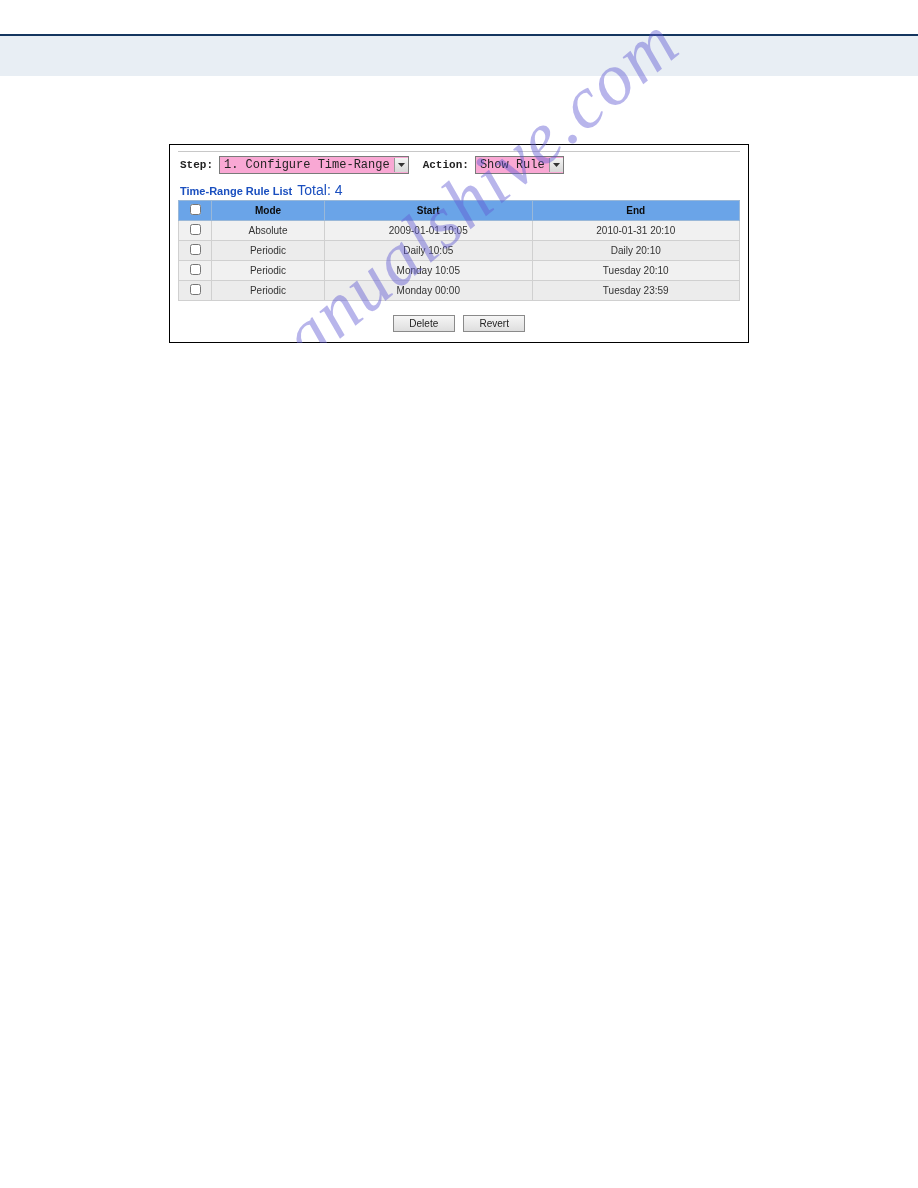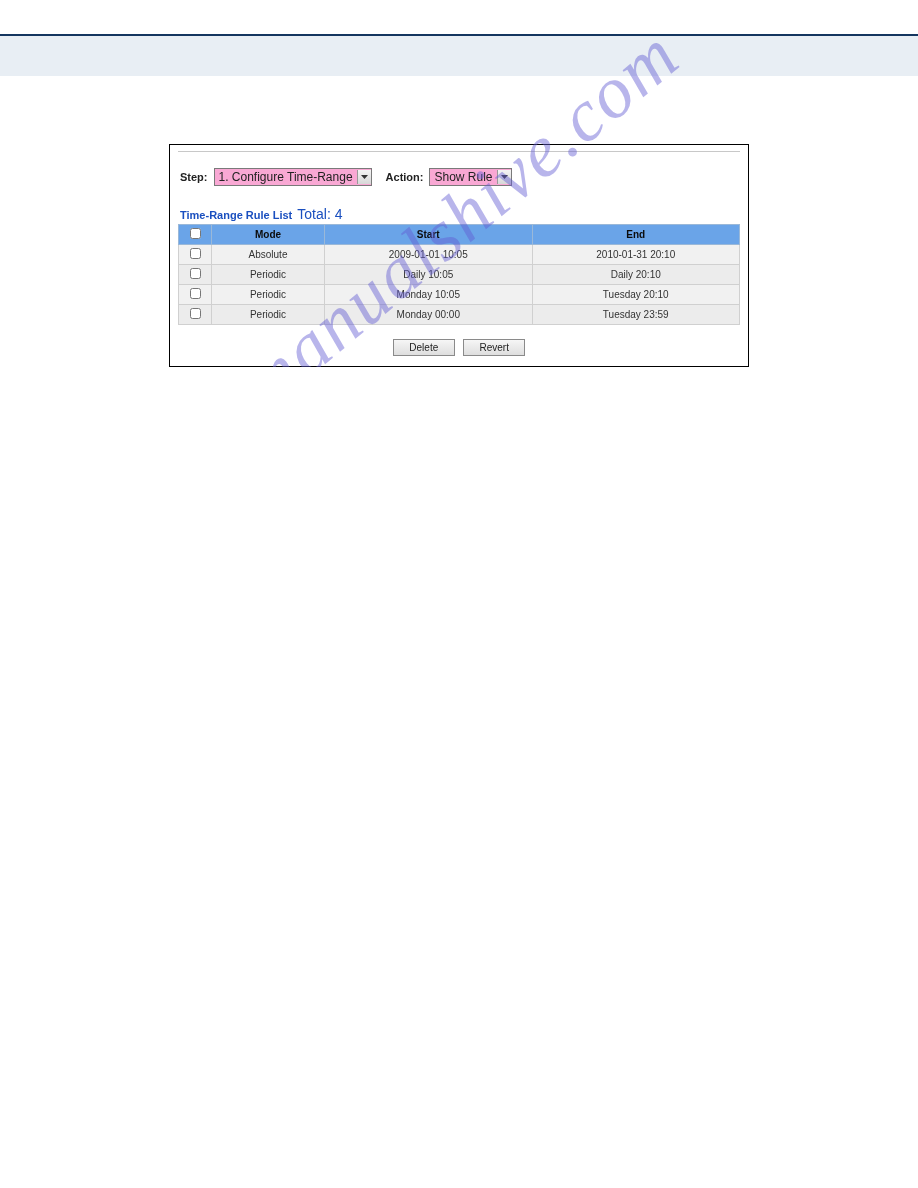--- a/index.html
+++ b/index.html
@@ -53,23 +53,24 @@
     color: #7d1f24;
     font-size: 12px;
     font-weight: bold;
     letter-spacing: 0.2px;
     padding: 2px 0 6px 2px;
   }
   .ctrl-row {
     display: flex;
     align-items: center;
     gap: 6px;
-    padding: 16px 2px;
+    padding: 4px 2px;
     border-top: 1px solid #d4d4d4;
     font-size: 11px;
+    font-family: Liberation Mono, monospace;
   }
   .ctrl-row.first { border-top: 1px solid #c8c8c8; }
   .ctrl-label {
     font-weight: bold;
     color: #222;
   }
   .select-shell {
     display: inline-flex;
     align-items: center;
     height: 16px;

